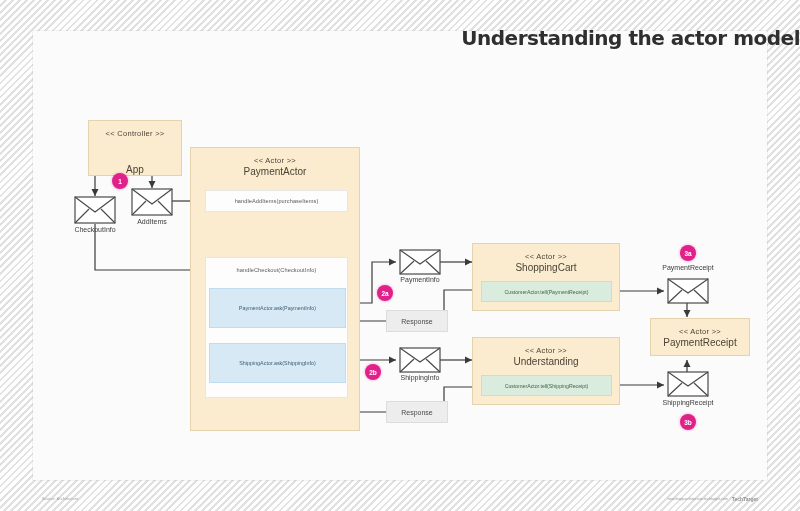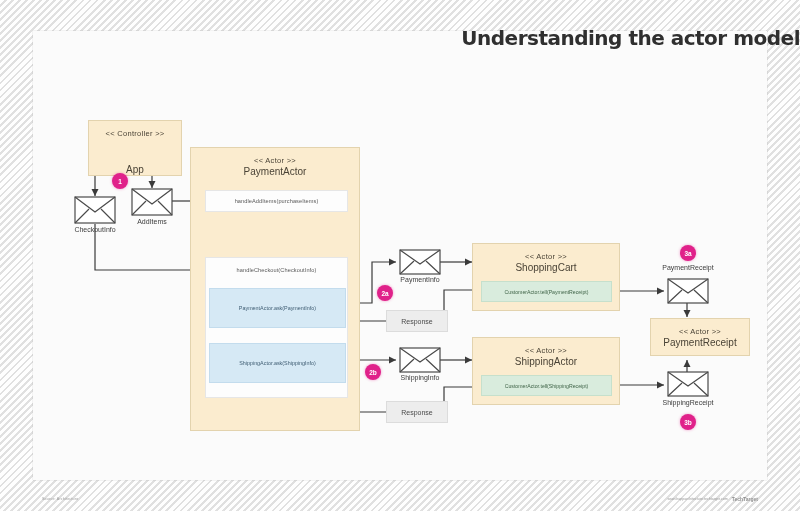--- a/index.html
+++ b/index.html
@@ -250,21 +250,21 @@
   <div class="inner-blue" style="left:209px; top:343px; width:137px; height:40px;">ShippingActor.ask(ShippingInfo)</div>
 
   <div class="box" style="left:472px; top:243px; width:148px; height:68px;">
     <div class="stereo">&lt;&lt; Actor &gt;&gt;</div>
     <div class="nm">ShoppingCart</div>
   </div>
   <div class="inner-green" style="left:481px; top:281px; width:131px; height:21px;">CustomerActor.tell(PaymentReceipt)</div>
 
   <div class="box" style="left:472px; top:337px; width:148px; height:68px;">
     <div class="stereo">&lt;&lt; Actor &gt;&gt;</div>
-    <div class="nm">ShippingActor</div>
+    <div class="nm">Understanding</div>
   </div>
   <div class="inner-green" style="left:481px; top:375px; width:131px; height:21px;">CustomerActor.tell(ShippingReceipt)</div>
 
   <div class="box" style="left:650px; top:318px; width:100px; height:38px;">
     <div class="stereo">&lt;&lt; Actor &gt;&gt;</div>
     <div class="nm">PaymentReceipt</div>
   </div>
 
   <div class="resp-box" style="left:386px; top:310px; width:62px; height:22px;">Response</div>
 

